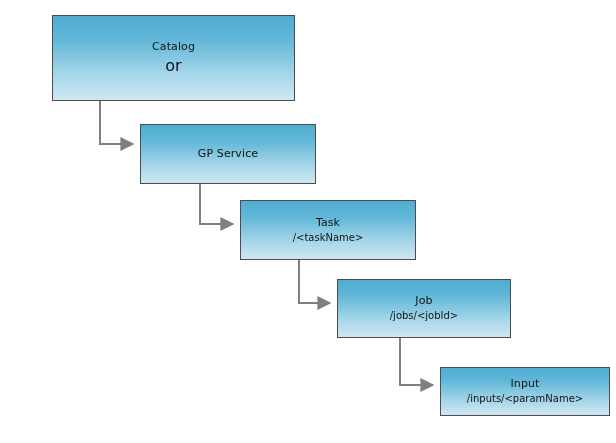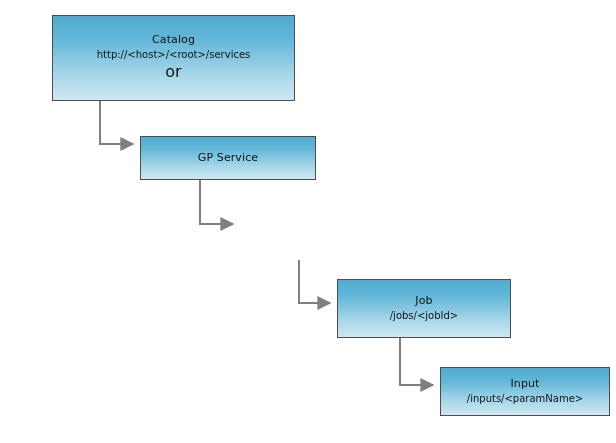--- a/index.html
+++ b/index.html
@@ -47,21 +47,21 @@
   }
   .node-sub {
     font-size: 10px;
     white-space: nowrap;
   }
   .node-sub.mid {
     font-size: 16px;
   }
   
   #node-catalog   { left: 52px;  top: 15px;  width: 243px; height: 86px; }
-  #node-gpservice { left: 140px; top: 136px; width: 176px; height: 44px; }
+  #node-gpservice { left: 140px; top: 124px; width: 176px; height: 60px; }
   #node-task      { left: 240px; top: 200px; width: 176px; height: 60px; }
   #node-job       { left: 337px; top: 279px; width: 174px; height: 59px; }
   #node-input     { left: 440px; top: 367px; width: 170px; height: 49px; }
 </style>
 </head>
 <body>
 
 <div id="diagram">
 
   <svg class="conn-layer" viewBox="0 0 616 443" width="616" height="443" xmlns="http://www.w3.org/2000/svg">
@@ -75,28 +75,31 @@
 
     <path d="M 200 180 L 200 224 L 233 224" fill="none" stroke="#7f7f7f" stroke-width="2" marker-end="url(#arrow)"></path>
 
     <path d="M 299 260 L 299 303 L 330 303" fill="none" stroke="#7f7f7f" stroke-width="2" marker-end="url(#arrow)"></path>
 
     <path d="M 400 338 L 400 385 L 433 385" fill="none" stroke="#7f7f7f" stroke-width="2" marker-end="url(#arrow)"></path>
   </svg>
 
   <div class="node" id="node-catalog">
     <div class="node-title">Catalog</div>
-    <div class="node-sub">http://&lt;host&gt;/&lt;root&gt;/services</div>
     <div class="node-sub mid">or</div>
   </div>
 
   <div class="node" id="node-gpservice">
     <div class="node-title">GP Service</div>
   </div>
 
+  <div class="node" id="node-task">
+    <div class="node-title">Task</div>
+    <div class="node-sub">/&lt;taskName&gt;</div>
+  </div>
 
   <div class="node" id="node-input">
     <div class="node-title">Input</div>
     <div class="node-sub">/inputs/&lt;paramName&gt;</div>
   </div>
 
   <div class="node" id="node-job">
     <div class="node-title">Job</div>
     <div class="node-sub">/jobs/&lt;jobId&gt;</div>
   </div>

